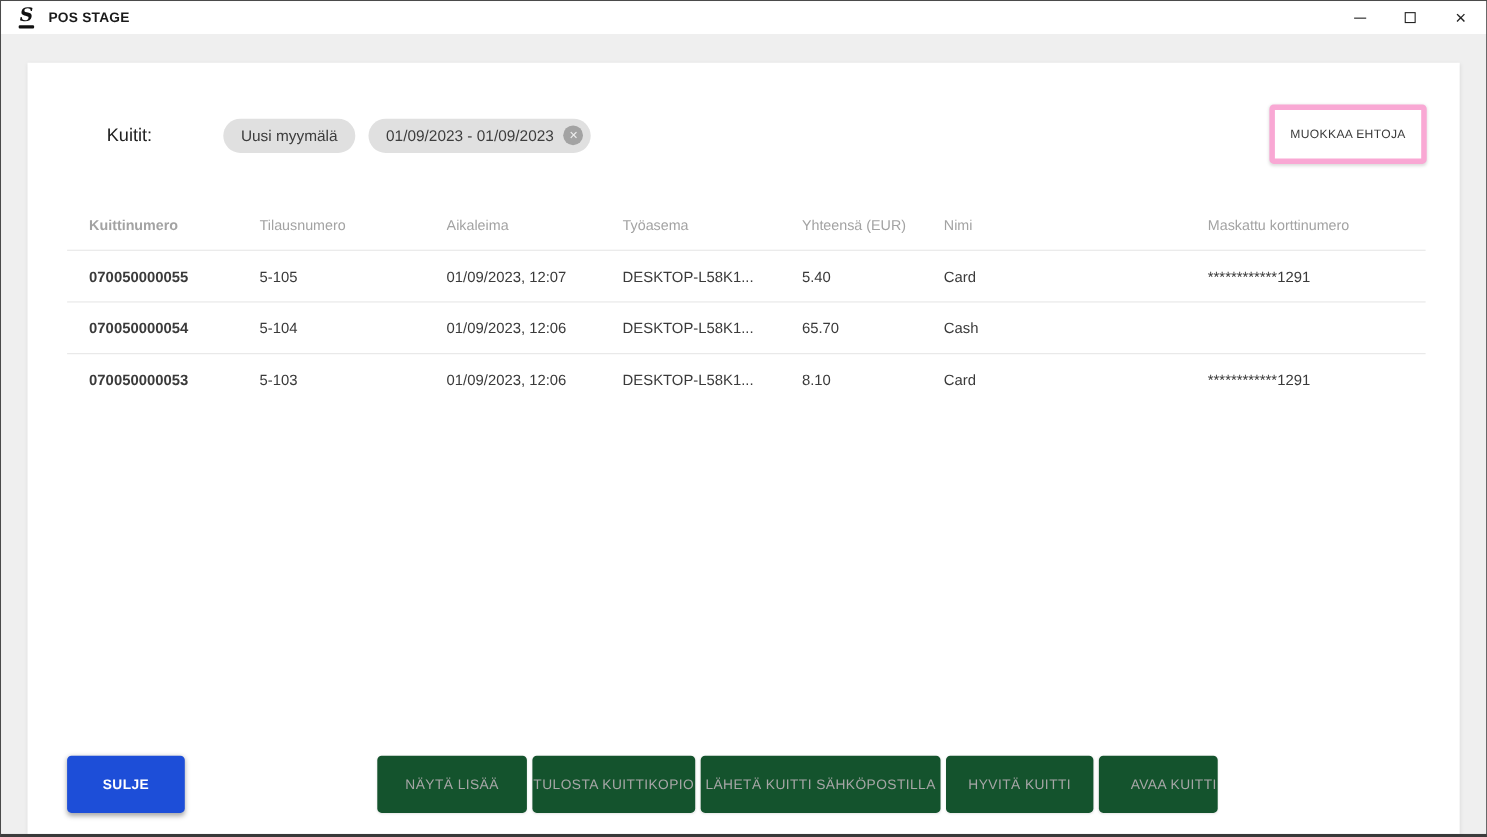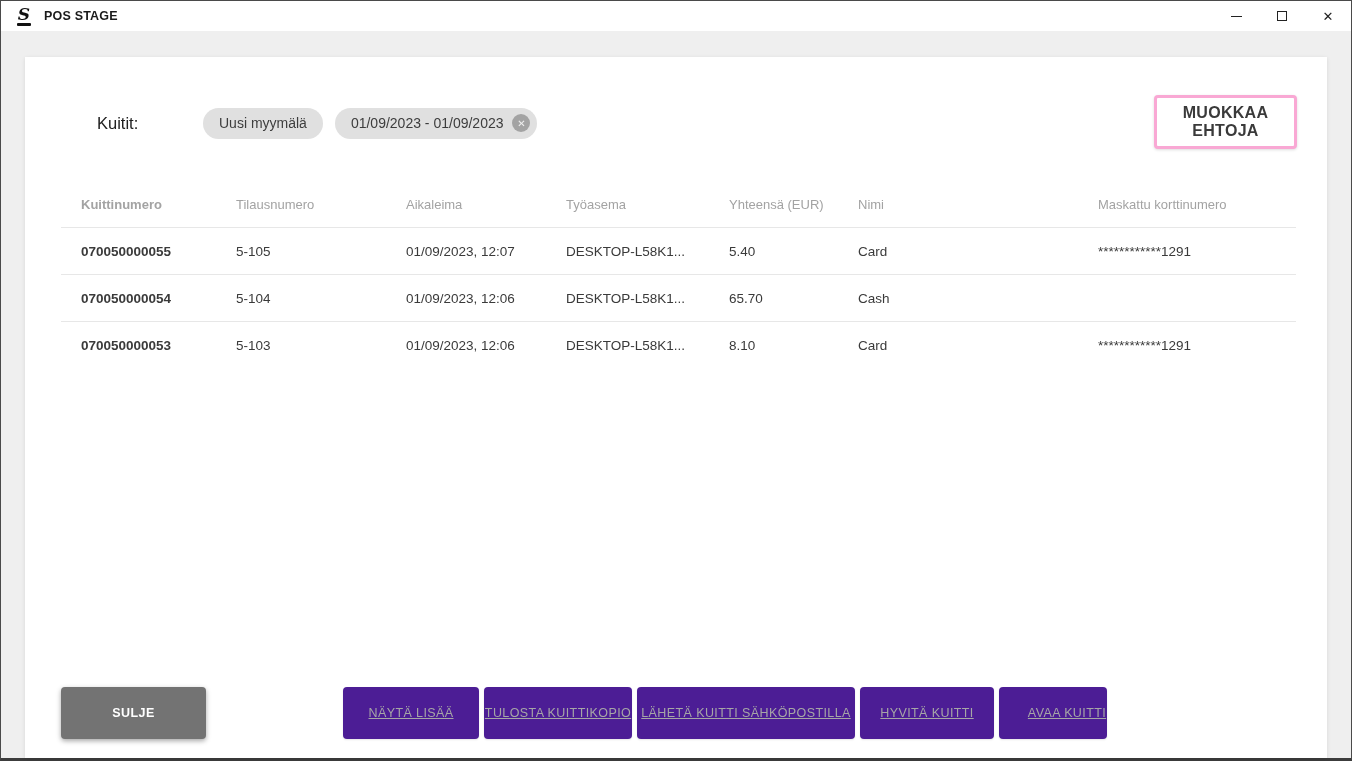--- a/index.html
+++ b/index.html
@@ -37,47 +37,47 @@
     display:flex; align-items:center; }
   .filter-label { width:106px; font-size:16.5px; color:#212121; }
   .chip { height:31px; background:#e0e0e0; border-radius:16px; display:flex;
     align-items:center; padding:0 16px; font-size:14px; color:#3d3d3d;
     margin-right:12px; white-space:nowrap;justify-content:center; }
   .chip.closable { padding-right:7px; }
   .chip-close { width:18px; height:18px; border-radius:50%; background:#a3a3a3;
     color:#efefef; display:flex; align-items:center; justify-content:center;
     font-size:10px; margin-left:9px; cursor:pointer; }
   .edit-btn { position:absolute; right:30px; top:38px; width:143px; height:54px;
-    background:#ffffff; border:3px solid #f9a8d4; border-radius:4px;
-    box-shadow:0 1px 3px rgba(0,0,0,.14); font-size:16px; font-weight:700;
+    background:#ffffff; border:5px solid #f9a8d4; border-radius:4px;
+    box-shadow:0 1px 3px rgba(0,0,0,.14); font-size:11px; font-weight:400;
     letter-spacing:.3px; color:#3a3a3a; cursor:pointer;
     font-family:"Liberation Sans","DejaVu Sans",sans-serif; }
 
   
   .rtable { position:absolute; left:36px; top:124px; width:1235px; }
   .trow { display:flex; align-items:center; height:47px; padding-left:20px; }
   .trow.head { border-bottom:1px solid #e7e7e7; }
   .trow.body { border-bottom:1px solid #e7e7e7; cursor:pointer; }
   .trow.body:last-child { border-bottom:none; }
   .tc { white-space:nowrap; overflow:hidden; }
   .head .tc { font-size:13px; color:#a3a3a3; }
   .body .tc { font-size:13.5px; color:#3a3a3a; }
   .c0 { width:155px;font-weight:bold; } .c1 { width:170px; } .c2 { width:160px; }
   .c3 { width:163px; } .c4 { width:129px; } .c5 { width:240px; } .c6 { width:198px; }
 
   
   .btn { border:none; border-radius:4px; height:52px; font-size:12.5px;
     letter-spacing:.4px; font-family:"Liberation Sans","DejaVu Sans",sans-serif;
     cursor:pointer; white-space:nowrap; }
-  .btn-dark { position:absolute; left:36px; bottom:19px; width:145px;
-    background:#737373; color:#ffffff; font-weight:700;
+  .btn-dark { position:absolute; left:36px; bottom:19px; width:107px;
+    background:#1d4ed8; color:#ffffff; font-weight:700;
     box-shadow:0 2px 5px rgba(0,0,0,.35); }
   .actions-right { position:absolute; left:318px; bottom:19px; display:flex; gap:5px; }
-  .btn-disabled { background:#4c1d95; color:#a6a6a6; font-weight:400;
-    box-shadow:0 1px 2px rgba(0,0,0,.10); cursor:default;text-decoration:underline; }
+  .btn-disabled { background:#14532d; color:#a6a6a6; font-weight:400;
+    box-shadow:0 1px 2px rgba(0,0,0,.10); cursor:default; }
   .w-naytalisaa { width:136px; } .w-tulosta { width:148px; }
   .w-laheta { width:218px; } .w-hyvita { width:134px; } .w-avaa { width:108px;padding-left:28px; }
 </style>
 </head>
 <body>
 
 <div class="window">
 
   <div class="titlebar">
     <div class="app-logo">

